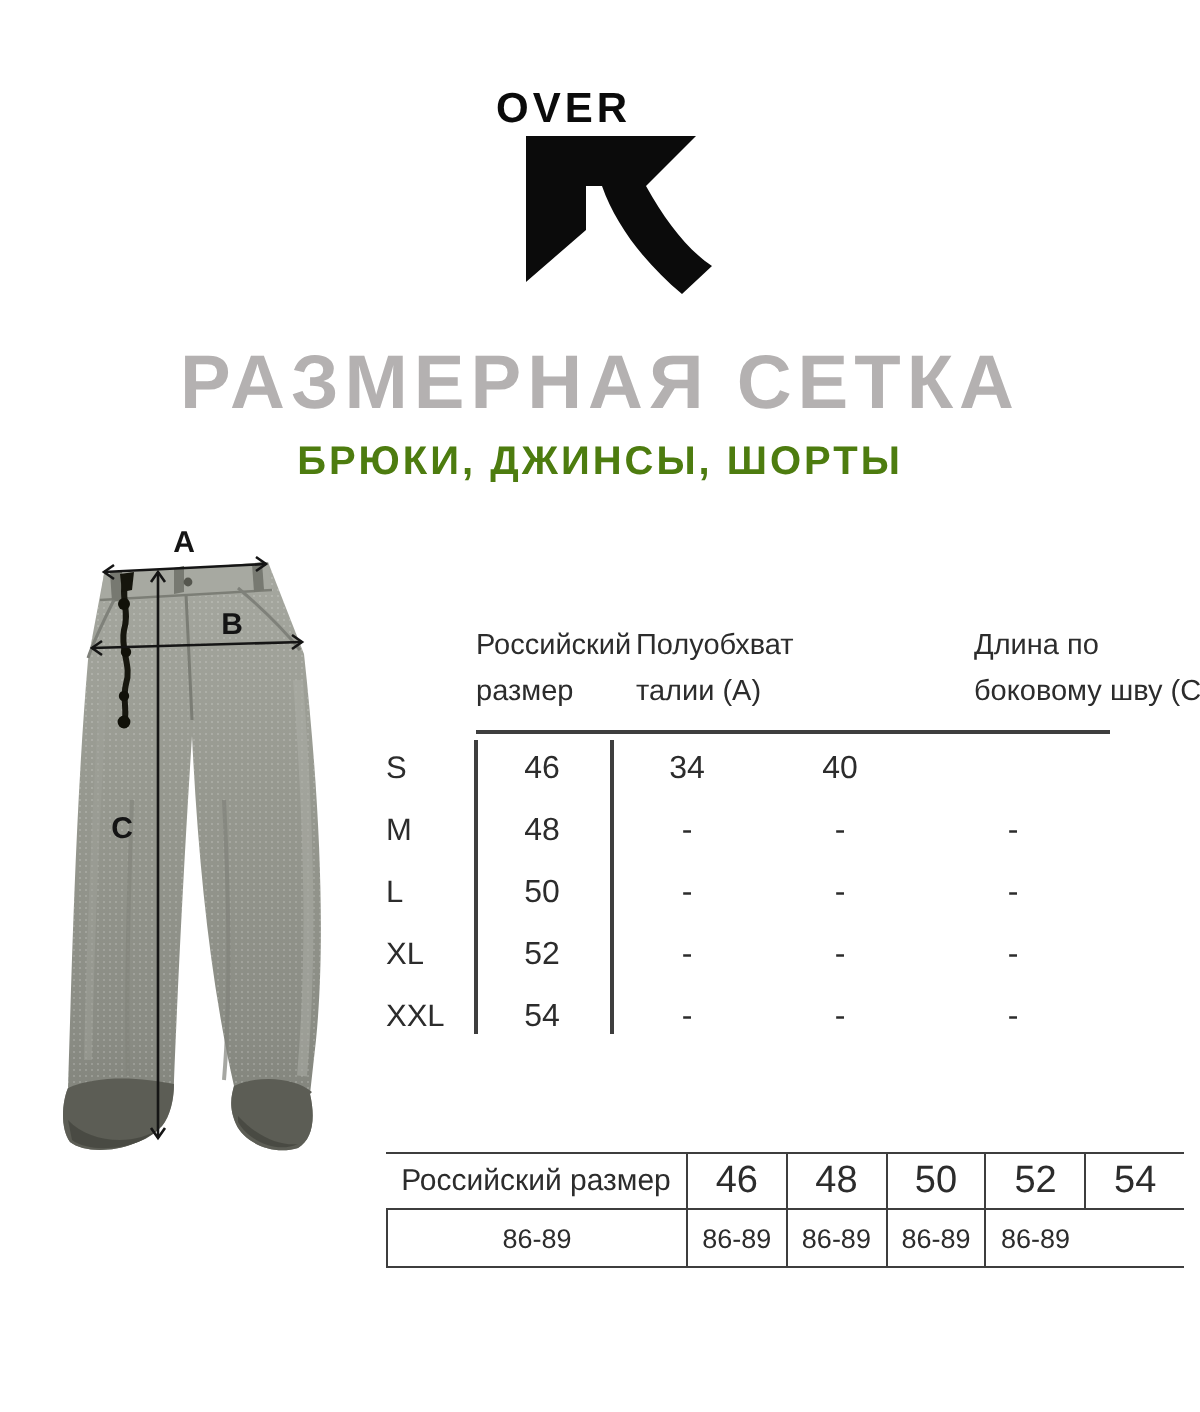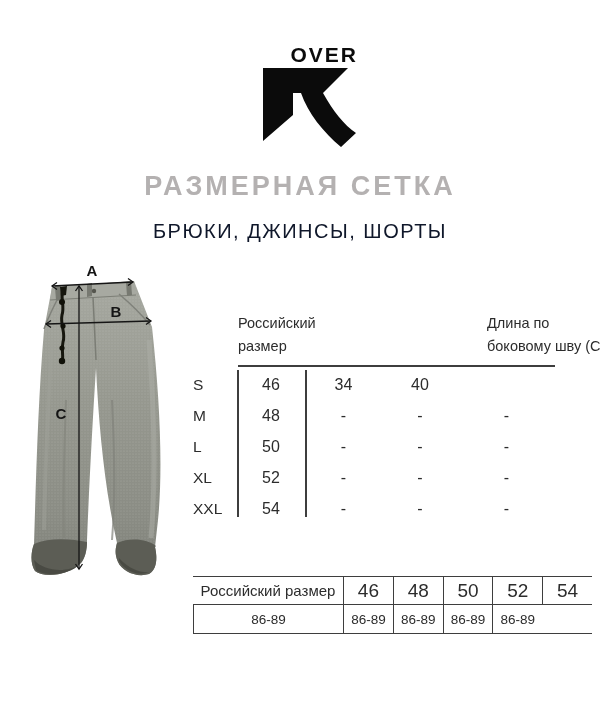--- a/index.html
+++ b/index.html
@@ -1,28 +1,28 @@
 <!DOCTYPE html>
 <html><head>
 <meta charset="utf-8">
 <style>
   html,body{margin:0;padding:0;background:#fff;}
   *{box-sizing:border-box;font-family:"Liberation Sans",sans-serif;}
   .canvas{position:relative;width:600px;height:706px;background:#ffffff;overflow:hidden;}
 
   
-  .logo-word{position:absolute;left:248px;top:43px;width:110px;text-align:right;
+  .logo-word{position:absolute;left:248px;top:43px;width:110px;text-align:left;
     font-size:21px;font-weight:900;letter-spacing:2px;color:#0b0b0b;}
   .logo-mark{position:absolute;left:250px;top:62px;}
 
   
   .title{position:absolute;left:0;right:0;top:171px;margin:0;text-align:center;
-    font-size:27px;font-weight:800;letter-spacing:3px;color:#b4b1b1;}
+    font-size:38px;font-weight:800;letter-spacing:3px;color:#b4b1b1;}
   .subtitle{position:absolute;left:0;right:0;top:220px;margin:0;text-align:center;
-    font-size:20px;font-weight:400;letter-spacing:1.5px;color:#0f172a;}
+    font-size:20px;font-weight:700;letter-spacing:1.5px;color:#4d7c0f;}
 
   
   .pants{position:absolute;left:24px;top:254px;}
   .mlabel{font-size:15px;font-weight:600;fill:#141414;}
 
   
   .sizes{position:absolute;left:190px;top:310px;width:410px;height:215px;color:#2c2c2c;}
   .hdr{position:absolute;top:2px;font-size:14.5px;line-height:23px;color:#2c2c2c;}
   .hdr.h1{left:48px;width:84px;}
   .hdr.h2{left:128px;width:86px;}
@@ -146,20 +146,21 @@
       <path d="M75.5,291 L79,286 L82.5,291"></path>
       <path d="M75.5,564 L79,569 L82.5,564"></path>
     </g>
     <text class="mlabel" x="92" y="276" text-anchor="middle">A</text>
     <text class="mlabel" x="116" y="317" text-anchor="middle">B</text>
     <text class="mlabel" x="61" y="419" text-anchor="middle">C</text>
   </svg>
 
   <div class="sizes">
     <div class="hdr h1">Российский размер</div>
+    <div class="hdr h2">Полуобхват талии (A)</div>
     <div class="hdr h4">Длина по боковому шву (C)</div>
     <div class="hline"></div>
     <div class="vline v1"></div>
     <div class="vline v2"></div>
     <div class="rows">
       <div class="srow">
         <div class="c lab">S</div>
         <div class="c">46</div>
         <div class="c">34</div>
         <div class="c">40</div>

